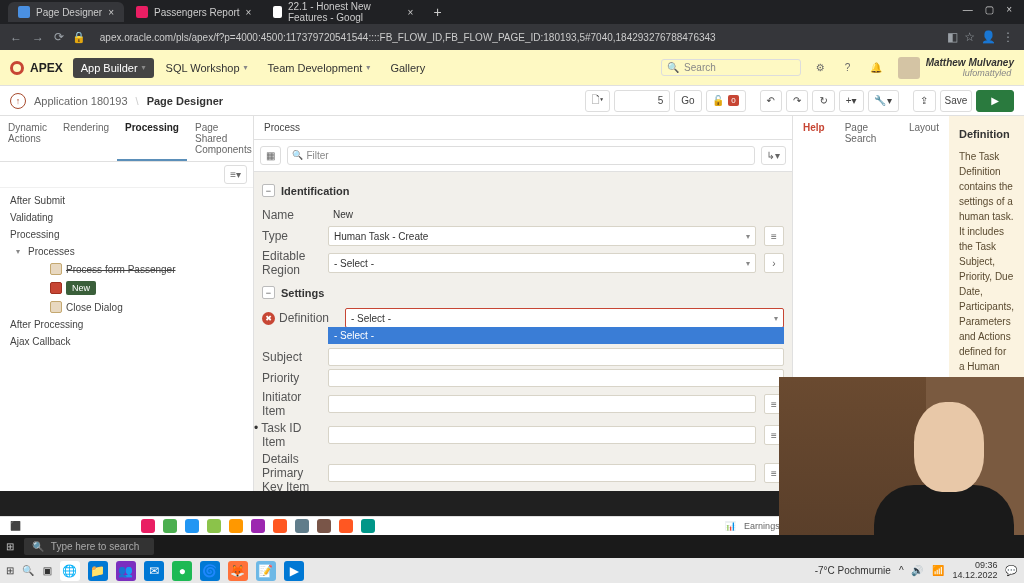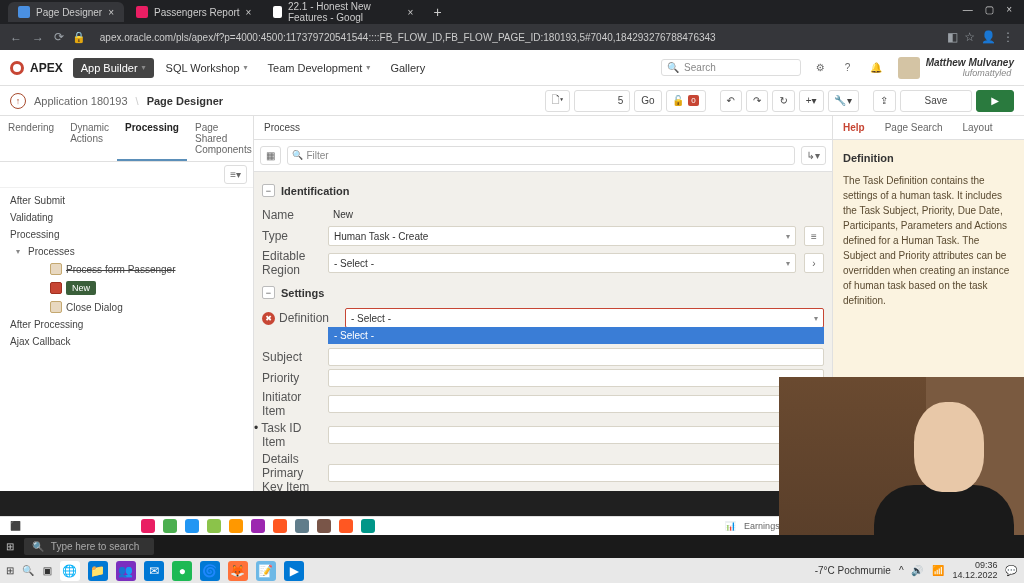--- a/index.html
+++ b/index.html
@@ -14,21 +14,21 @@
 .browser-tab .favicon.white { background: #fff; }
 .tab-plus { color: #ccc; padding: 0 8px; font-size: 14px; }
 .win-controls { position: absolute; right: 0; top: 0; display: flex; gap: 12px; padding: 4px 12px; color: #ccc; font-size: 10px; }
 
 .addr-bar { background: #35363a; height: 26px; display: flex; align-items: center; padding: 0 10px; gap: 8px; }
 .addr-nav { color: #9aa0a6; font-size: 12px; display: flex; gap: 10px; }
 .addr-url { flex: 1; color: #ccc; font-size: 10px; padding: 2px 6px; overflow: hidden; white-space: nowrap; }
 .addr-icons { display: flex; gap: 6px; color: #9aa0a6; font-size: 12px; }
 
 
-.apex-top { background: #ffffff; height: 36px; border-bottom: 1px solid #e0e0e0; display: flex; align-items: center; padding: 0 10px; gap: 10px; }
+.apex-top { background: #fef9c3; height: 36px; border-bottom: 1px solid #e0e0e0; display: flex; align-items: center; padding: 0 10px; gap: 10px; }
 .apex-logo { display: flex; align-items: center; gap: 6px; font-weight: bold; color: #222; font-size: 12px; }
 .apex-logo .circle { width: 14px; height: 14px; border: 3px solid #c74634; border-radius: 50%; }
 .apex-menu { display: flex; gap: 4px; font-size: 11px; color: #333; }
 .apex-menu-item { padding: 4px 8px; display: flex; align-items: center; gap: 4px; cursor: pointer; }
 .apex-menu-item:first-child { background: #444; color: #fff; border-radius: 3px; }
 .caret-dn { font-size: 8px; color: #888; }
 .apex-spacer { flex: 1; }
 .apex-search { display: flex; align-items: center; border: 1px solid #ddd; border-radius: 3px; padding: 2px 6px; width: 140px; color: #888; font-size: 10px; gap: 4px; }
 .apex-user { display: flex; align-items: center; gap: 6px; font-size: 10px; font-style: italic; }
 .apex-user .av { width: 22px; height: 22px; background: #d4c4a4; border-radius: 3px; }
@@ -37,21 +37,21 @@
 
 
 .breadcrumb-bar { background: #fff; height: 30px; border-bottom: 1px solid #e0e0e0; display: flex; align-items: center; padding: 0 10px; gap: 8px; }
 .bc-icon { width: 16px; height: 16px; border: 1.5px solid #a84b2e; border-radius: 50%; display: flex; align-items: center; justify-content: center; color: #a84b2e; font-size: 9px; }
 .bc-text { color: #666; font-size: 11px; }
 .bc-active { color: #333; font-weight: bold; }
 .bc-sep { color: #ccc; }
 .toolbar-right { margin-left: auto; display: flex; gap: 4px; align-items: center; }
 .tb-btn { border: 1px solid #ddd; background: #fff; padding: 3px 6px; border-radius: 3px; font-size: 10px; color: #444; display: flex; align-items: center; gap: 3px; height: 22px; cursor: pointer; }
 .tb-btn.page-num { width: 56px; text-align: right; justify-content: flex-end; }
-.tb-btn.save { padding: 3px 24px; }
+.tb-btn.save { padding: 3px 4px; }
 .tb-btn.run { background: #2a7a3e; border-color: #2a7a3e; color: #fff; padding: 3px 14px; }
 .tb-btn .badge { background: #c74634; color: #fff; border-radius: 2px; font-size: 8px; padding: 1px 3px; }
 
 
 .main { display: flex; height: calc(583px - 24px - 26px - 36px - 30px - 19px - 25px - 48px); background: #f4f4f4; }
 .left-pane { width: 254px; background: #fff; border-right: 1px solid #e0e0e0; display: flex; flex-direction: column; }
 .left-tabs { display: flex; font-size: 10px; color: #666; border-bottom: 1px solid #e0e0e0; }
 .left-tab { padding: 6px 8px; cursor: pointer; }
 .left-tab.active { color: #222; border-bottom: 2px solid #5b8fb9; font-weight: bold; }
 .left-toolbar { display: flex; justify-content: flex-end; padding: 3px 6px; border-bottom: 1px solid #f0f0f0; gap: 4px; }
@@ -79,21 +79,21 @@
 .prop-label.req::before { content: "• "; color: #333; margin-left: -8px; }
 .prop-val { flex: 1; font-size: 10px; color: #333; padding: 3px 5px; }
 .prop-input { flex: 1; border: 1px solid #d8d4c8; background: #fff; padding: 3px 5px; font-size: 10px; border-radius: 2px; height: 18px; }
 .prop-select { flex: 1; border: 1px solid #d8d4c8; background: #fff; padding: 3px 5px; font-size: 10px; border-radius: 2px; height: 20px; display: flex; justify-content: space-between; align-items: center; cursor: pointer; }
 .prop-select.error { border-color: #c74634; }
 .sel-caret { font-size: 8px; color: #888; }
 .list-btn { width: 20px; height: 20px; border: 1px solid #d8d4c8; background: #fff; border-radius: 2px; font-size: 10px; display: flex; align-items: center; justify-content: center; color: #666; cursor: pointer; }
 .def-marker { width: 13px; height: 13px; background: #c74634; border-radius: 50%; flex-shrink: 0; display: flex; align-items: center; justify-content: center; color: #fff; font-size: 8px; margin-right: -4px; }
 .dropdown-open { position: absolute; background: #3a7dd6; color: #fff; padding: 3px 6px; font-size: 10px; z-index: 100; cursor: pointer; }
 
-.right-pane { width: 192px; background: #fff; border-left: 1px solid #e0e0e0; display: flex; flex-direction: column; }
+.right-pane { width: 232px; background: #fff; border-left: 1px solid #e0e0e0; display: flex; }
 .right-tabs { display: flex; font-size: 10px; border-bottom: 1px solid #e0e0e0; }
 .right-tab { padding: 6px 10px; color: #666; cursor: pointer; }
 .right-tab.active { color: #c74634; font-weight: bold; }
 .help-body { padding: 10px; background: #fbf3e0; flex: 1; font-size: 10px; color: #5a4a30; line-height: 1.5; }
 .help-title { font-weight: bold; font-size: 11px; margin-bottom: 6px; color: #333; }
 
 
 .webcam { position: absolute; right: 0; bottom: 48px; width: 245px; height: 158px; background: #7a5a40; z-index: 50; }
 .webcam .bg1 { position: absolute; left:0; top:0; width: 60%; height: 100%; background: linear-gradient(#6a4a30, #5a3f2a); }
 .webcam .face { position: absolute; right: 40px; top: 25px; width: 70px; height: 90px; background: #e8c8a8; border-radius: 45% 45% 40% 40%; }
@@ -224,22 +224,22 @@
     <span class="tb-btn">⇪</span>
     <span class="tb-btn save">Save</span>
     <span class="tb-btn run">▶</span>
   </div>
 </div>
 
 <div class="main">
 
   <div class="left-pane">
     <div class="left-tabs">
+      <div class="left-tab">Dynamic Actions</div>
       <div class="left-tab">Rendering</div>
-      <div class="left-tab">Dynamic Actions</div>
       <div class="left-tab active">Processing</div>
       <div class="left-tab">Page Shared Components</div>
     </div>
     <div class="left-toolbar">
       <span class="icon-btn">≡▾</span>
     </div>
     <div class="left-tree">
       <div class="tree-item">After Submit</div>
       <div class="tree-item">Validating</div>
       <div class="tree-item">Processing</div>

